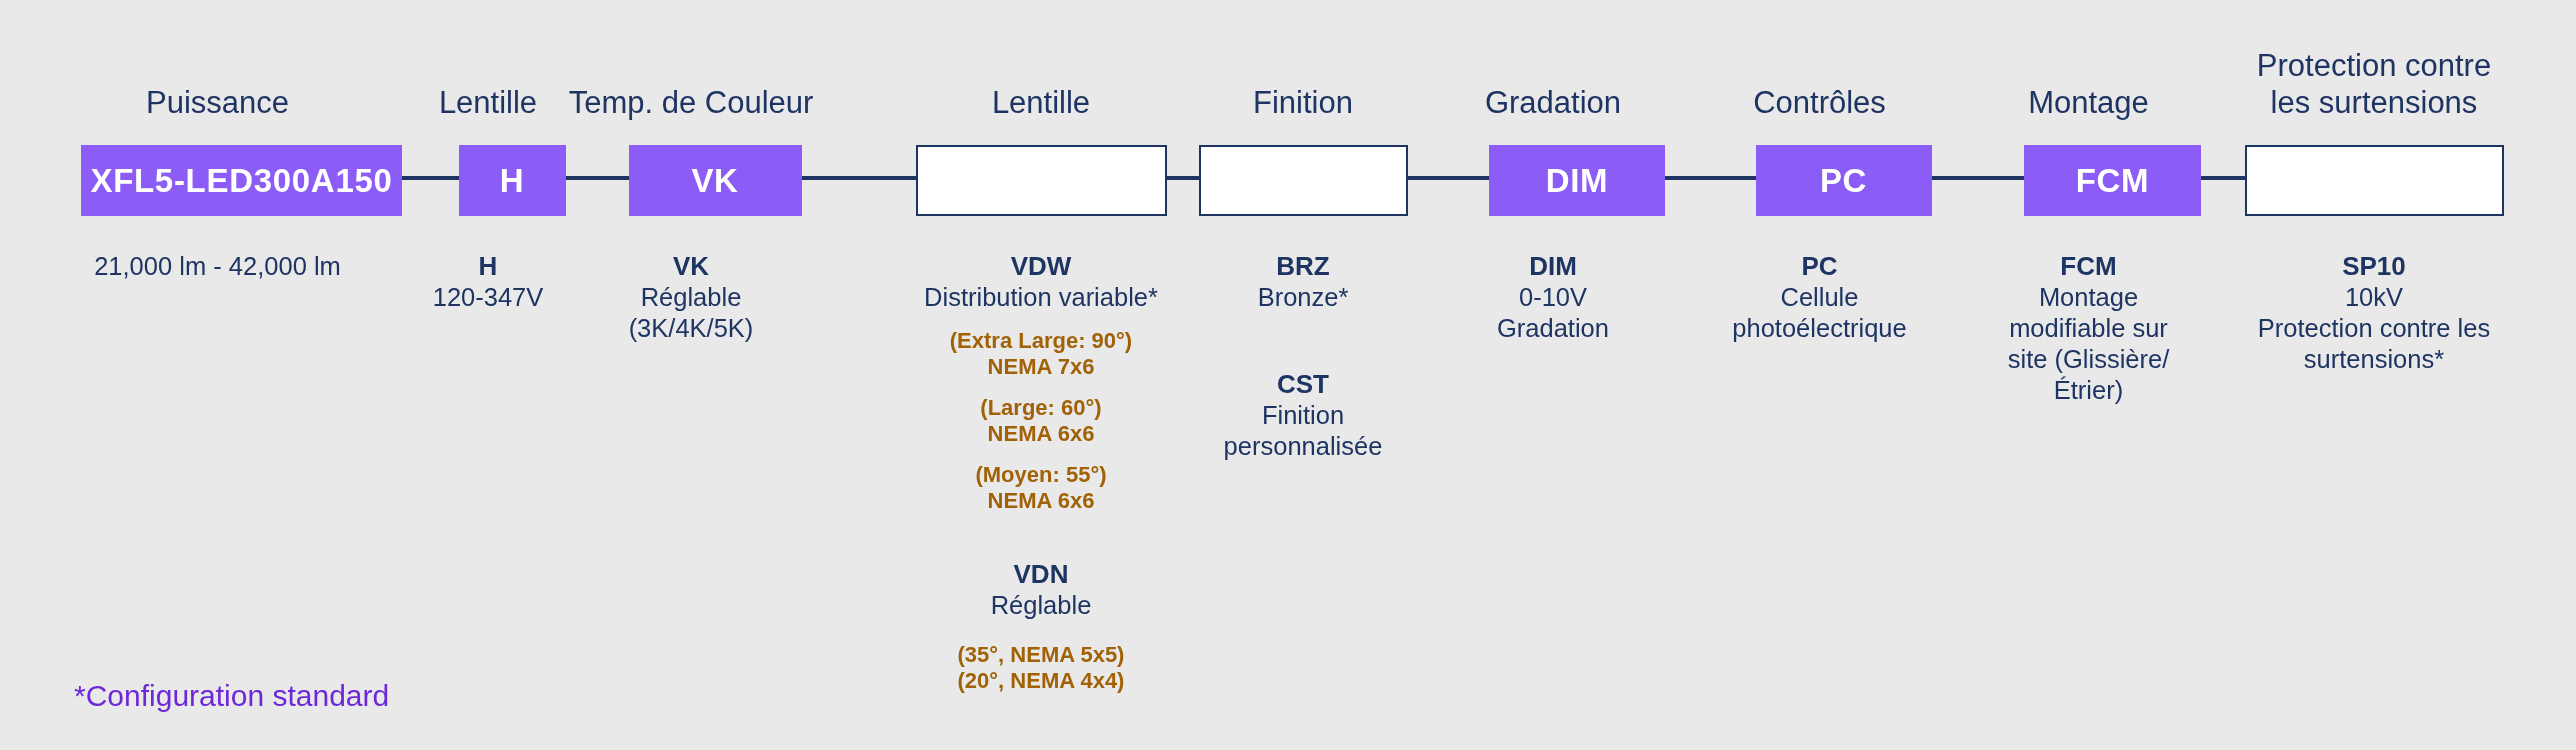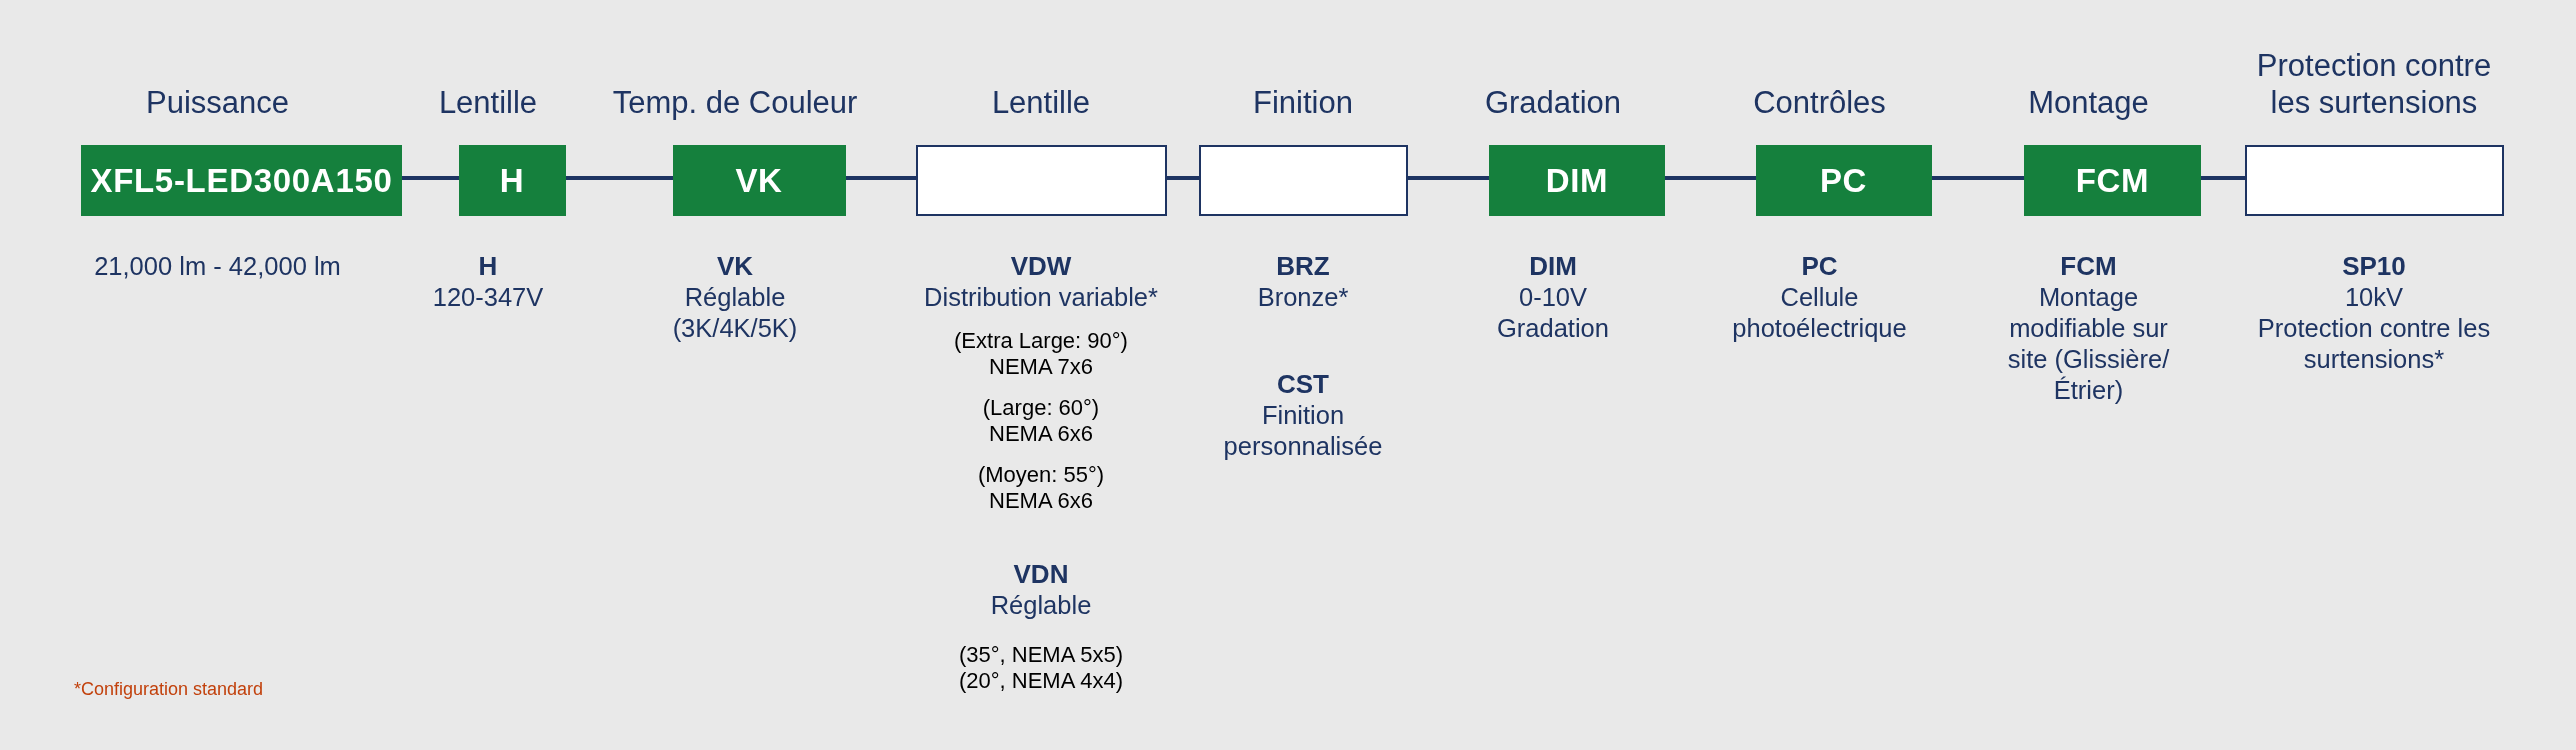--- a/index.html
+++ b/index.html
@@ -24,35 +24,35 @@
     text-align:center;color:#1e3462;
     font-size:31px;line-height:37px;font-weight:400;
     margin-bottom:24px;white-space:nowrap;
   }
   .box{
     height:71px;display:flex;align-items:center;justify-content:center;
     box-sizing:border-box;
     font-size:33px;font-weight:bold;color:#ffffff;letter-spacing:0.7px;
     white-space:nowrap;
   }
-  .box.navy{background:#15803d;margin-left:48px;}
+  .box.navy{background:#8b5cf6;margin-left:48px;}
   .box.white{background:#ffffff;border:2.1px solid #1e3462;}
   .details{
     margin-top:35px;text-align:center;color:#1e3462;
     font-size:25.5px;line-height:31px;
   }
   .code-line{font-weight:bold;font-size:26px;}
-  .note{font-size:22px;line-height:26px;color:#000000;}
+  .note{font-size:22px;line-height:26px;color:#a16207;font-weight:bold;}
   .note-group{margin-top:15px;}
   .note-group.tight{margin-top:21px;}
   .opt-block{margin-top:45px;}
   .opt-block.fin{margin-top:56px;text-align:center;}
   .footnote{
     position:absolute;left:74px;top:679px;
-    color:#c2410c;font-size:18px;z-index:1;
+    color:#6d28d9;font-size:30px;z-index:1;
   }
 </style>
 </head>
 <body>
 
 <div class="diagram">
 
   <div class="connector"></div>
 
   <div class="col" style="left:51px;width:333px">
@@ -69,21 +69,21 @@
     <div class="header">Lentille</div>
     <div class="box navy" style="width:107px">
       <span>H</span>
     </div>
     <div class="details">
       <div class="code-line">H</div>
       <div class="detail">120-347V</div>
     </div>
   </div>
 
-  <div class="col" style="left:636px;width:198px">
+  <div class="col" style="left:592px;width:198px">
     <div class="header">Temp. de Couleur</div>
     <div class="box navy" style="width:173px">
       <span>VK</span>
     </div>
     <div class="details">
       <div class="code-line">VK</div>
       <div class="detail">Réglable</div>
       <div class="detail">(3K/4K/5K)</div>
     </div>
   </div>

